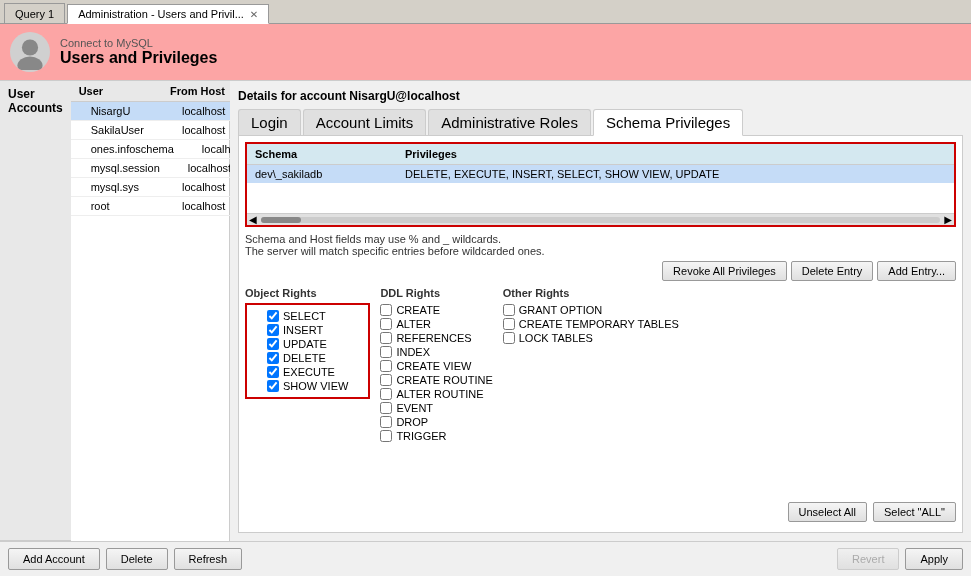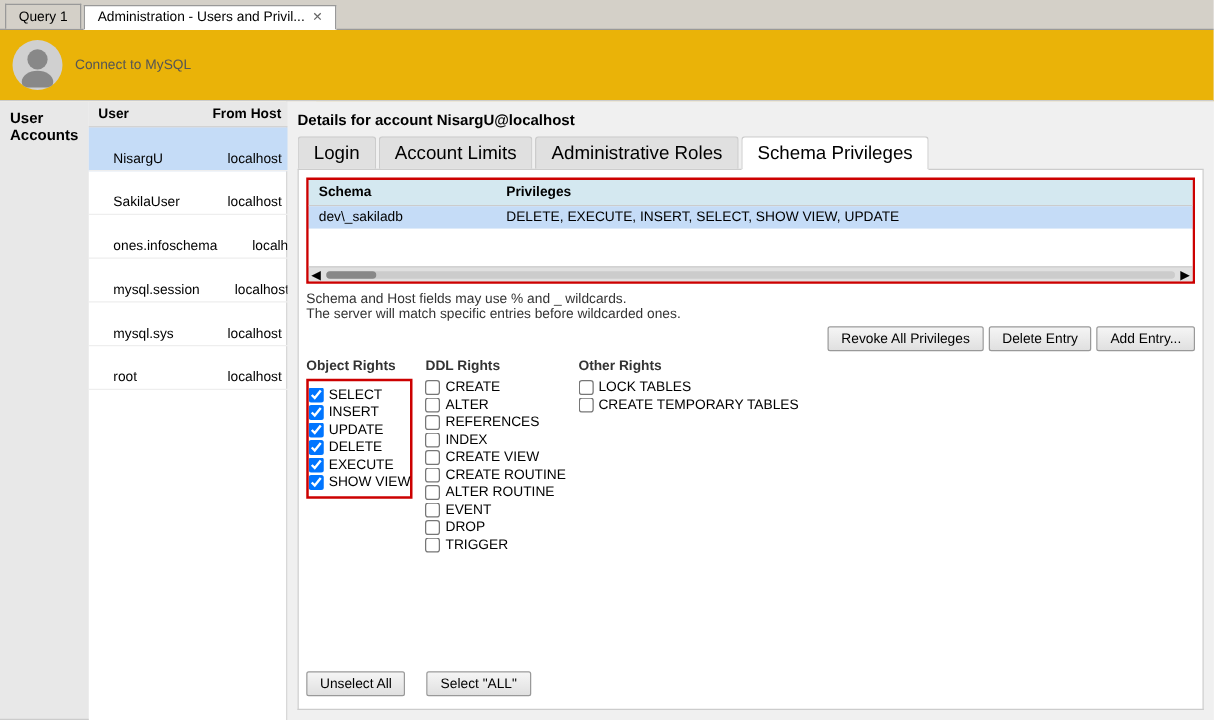--- a/index.html
+++ b/index.html
@@ -8,39 +8,39 @@
     
     .tab-bar { display: flex; background: #d4d0c8; border-bottom: 1px solid #999; height: 24px; align-items: flex-end; padding-left: 4px; }
     .tab { padding: 3px 10px; border: 1px solid #999; border-bottom: none; background: #d4d0c8; cursor: pointer; font-size: 11px; margin-right: 2px; height: 20px; display: flex; align-items: center; }
     .tab.active { background: #fff; border-bottom: 1px solid #fff; margin-bottom: -1px; z-index: 1; }
     .tab .close-btn { margin-left: 6px; font-size: 10px; color: #666; }
     
     
     .main-container { display: flex; flex-direction: column; height: calc(576px - 24px); }
     
     
-    .header { display: flex; align-items: center; padding: 8px 10px; background: #eab308; border-bottom: 1px solid #ccc; }
+    .header { display: flex; align-items: center; padding: 8px 10px; background: #fca5a5; border-bottom: 1px solid #ccc; }
     .header-avatar { width: 40px; height: 40px; background: #d0d0d0; border-radius: 50%; margin-right: 10px; display: flex; align-items: center; justify-content: center; overflow: hidden; }
     .header-avatar svg { width: 36px; height: 36px; }
     .header-text { display: flex; flex-direction: column; }
     .header-subtitle { font-size: 11px; color: #555; }
     .header-title { font-size: 16px; font-weight: bold; color: #000; }
     
     
     .content-area { display: flex; flex: 1; overflow: hidden; }
     
     
     .left-panel { width: 230px; border-right: 1px solid #ccc; background: #fff; display: flex; flex-direction: row; }
     .left-panel-header { padding: 6px 8px; font-weight: bold; background: #e8e8e8; border-bottom: 1px solid #ccc; font-size: 12px; }
     .user-table { width: 100%; }
     .user-table-header { display: flex; background: #e8e8e8; border-bottom: 1px solid #ccc; }
     .user-table-header .col { padding: 4px 8px; font-weight: bold; font-size: 11px; flex: 1; }
     .user-row { display: flex; cursor: pointer; border-bottom: 1px solid #eee; }
     .user-row.selected { background: #c5dcf7; }
-    .user-row .col { padding: 3px 8px; flex: 1; font-size: 11px; padding-left: 20px; margin-top: 16px; }
+    .user-row .col { padding: 3px 8px; flex: 1; font-size: 11px; padding-left: 20px; }
     
     
     .right-panel { flex: 1; background: #f0f0f0; display: flex; flex-direction: column; padding: 8px; overflow: hidden; }
     .right-panel-title { font-size: 12px; font-weight: bold; margin-bottom: 6px; }
     
     
     .tabs-bar { display: flex; border-bottom: 1px solid #ccc; margin-bottom: 0; }
     .tab-item { padding: 4px 12px; border: 1px solid #ccc; border-bottom: none; background: #e0e0e0; cursor: pointer; font-size: 15px; margin-right: 2px; border-radius: 3px 3px 0 0; }
     .tab-item.active { background: #fff; border-bottom: 1px solid #fff; margin-bottom: -1px; z-index: 1; }
     
@@ -64,36 +64,36 @@
     .action-buttons { display: flex; justify-content: flex-end; gap: 4px; margin-bottom: 6px; }
     .btn { padding: 3px 10px; border: 1px solid #999; background: linear-gradient(to bottom, #f5f5f5, #e0e0e0); cursor: pointer; font-size: 11px; border-radius: 2px; }
     
     
     .access-note { font-size: 11px; color: #333; margin-bottom: 8px; }
     
     
     .privileges-section { display: flex; gap: 10px; flex: 1; }
     .priv-group { display: flex; flex-direction: column; }
     .priv-group-title { font-size: 11px; font-weight: bold; margin-bottom: 4px; color: #333; }
-    .priv-box { border: 2px solid #cc0000; padding: 4px 0; background: #fff; }
+    .priv-box { border: 2px solid #cc0000; padding: 4px 20px; background: #fff; }
     .priv-item { display: flex; align-items: center; gap: 4px; padding: 1px 0; font-size: 11px; }
     .priv-item input[type=checkbox] { width: 12px; height: 12px; margin: 0; }
     .priv-group-plain { display: flex; flex-direction: column; }
     .priv-item-plain { display: flex; align-items: center; gap: 4px; padding: 1px 0; font-size: 11px; }
     .priv-item-plain input[type=checkbox] { width: 12px; height: 12px; margin: 0; }
     
     
     .bottom-bar { border-top: 1px solid #ccc; padding: 6px 8px; background: #f0f0f0; display: flex; align-items: center; }
     .bottom-bar-left { display: flex; gap: 6px; }
     .bottom-bar-right { margin-left: auto; display: flex; gap: 6px; align-items: center; }
     .btn-primary { padding: 4px 14px; border: 1px solid #999; background: linear-gradient(to bottom, #f5f5f5, #e0e0e0); cursor: pointer; font-size: 11px; border-radius: 2px; }
     .btn-disabled { padding: 4px 14px; border: 1px solid #ccc; background: linear-gradient(to bottom, #f0f0f0, #e0e0e0); cursor: default; font-size: 11px; border-radius: 2px; color: #aaa; }
     
     
-    .select-all-area { display: flex; margin-bottom: 4px; gap: 17px; }
+    .select-all-area { display: flex; justify-content: flex-end; margin-bottom: 4px; gap: 6px; }
     
     .tab-content { background: #fff; border: 1px solid #ccc; border-top: none; padding: 6px; flex: 1; display: flex; flex-direction: column; overflow: hidden; }
   </style>
 </head>
 <body>
 
 <div class="tab-bar">
   <div class="tab">
     <span>Query 1</span>
   </div>
@@ -107,20 +107,21 @@
 
   <div class="header">
     <div class="header-avatar">
       <svg viewBox="0 0 40 40" xmlns="http://www.w3.org/2000/svg">
         <circle cx="20" cy="15" r="9" fill="#888"></circle>
         <ellipse cx="20" cy="35" rx="14" ry="10" fill="#888"></ellipse>
       </svg>
     </div>
     <div class="header-text">
       <span class="header-subtitle">Connect to MySQL</span>
+      <span class="header-title">Users and Privileges</span>
     </div>
   </div>
 
   <div class="content-area">
 
     <div class="left-panel">
       <div class="left-panel-header">User Accounts</div>
       <div class="user-table">
         <div class="user-table-header">
           <div class="col">User</div>
@@ -280,33 +281,48 @@
                 <span>TRIGGER</span>
               </div>
             </div>
           </div>
 
           <div class="priv-group">
             <div class="priv-group-title">Other Rights</div>
             <div class="priv-group-plain">
               <div class="priv-item-plain">
                 <input type="checkbox" style="">
+                <span>GRANT OPTION</span>
+              </div>
+              <div class="priv-item-plain">
+                <input type="checkbox" style="">
+                <span>CREATE TEMPORARY TABLES</span>
+              </div>
+              <div class="priv-item-plain">
+                <input type="checkbox" style="">
                 <span>LOCK TABLES</span>
-              </div>
-              <div class="priv-item-plain">
-                <input type="checkbox" style="">
-                <span>CREATE TEMPORARY TABLES</span>
               </div>
             </div>
           </div>
         </div>
 
         <div class="select-all-area" style="margin-top: auto; padding-top: 8px;">
           <button class="btn">Unselect All</button>
           <button class="btn">Select "ALL"</button>
         </div>
 
       </div>
     </div>
   </div>
 
+  <div class="bottom-bar">
+    <div class="bottom-bar-left">
+      <button class="btn-primary">Add Account</button>
+      <button class="btn-primary">Delete</button>
+      <button class="btn-primary">Refresh</button>
+    </div>
+    <div class="bottom-bar-right">
+      <button class="btn-disabled">Revert</button>
+      <button class="btn-primary">Apply</button>
+    </div>
+  </div>
 
 </div>
 
 </body></html>

